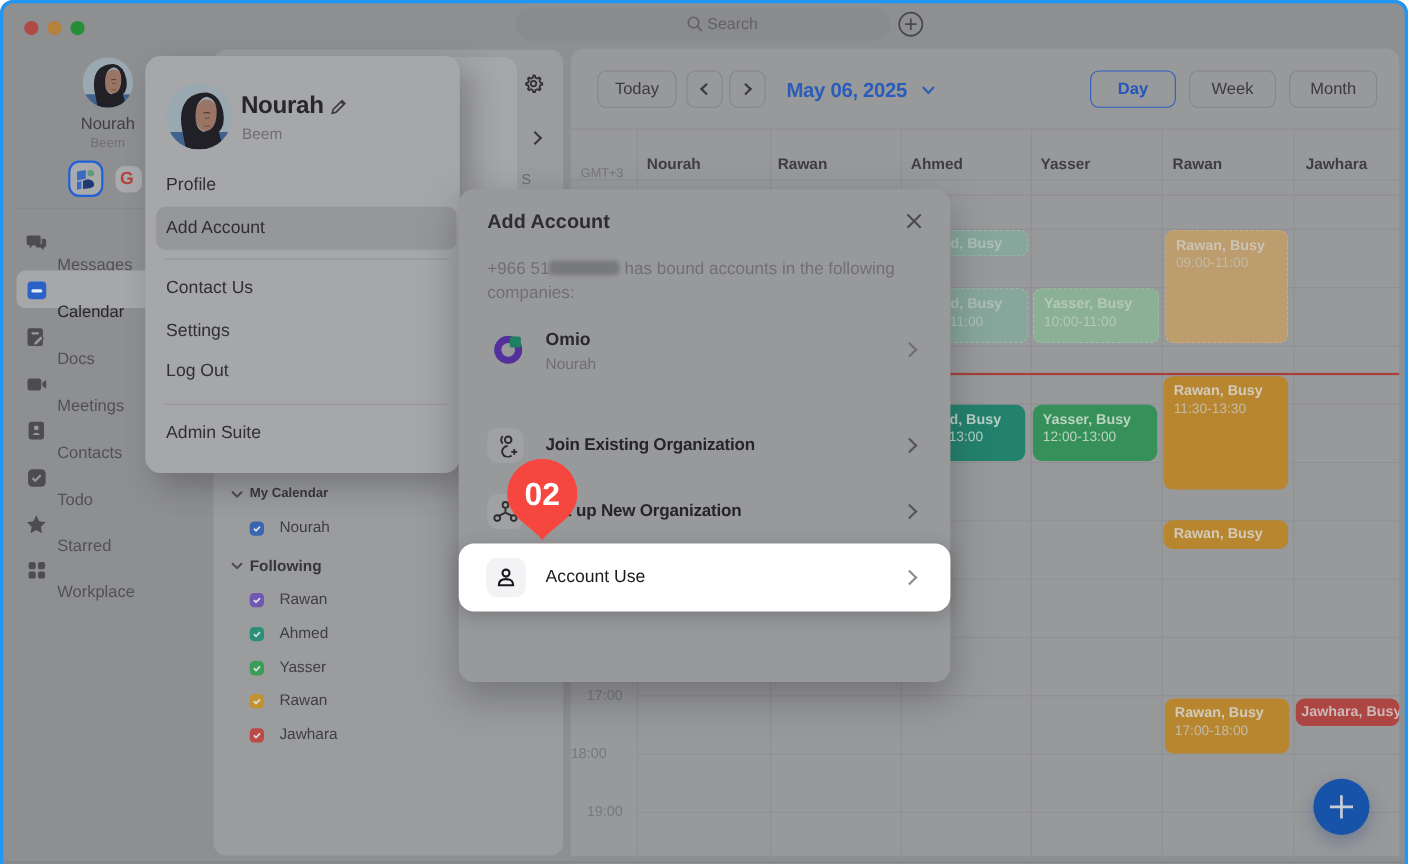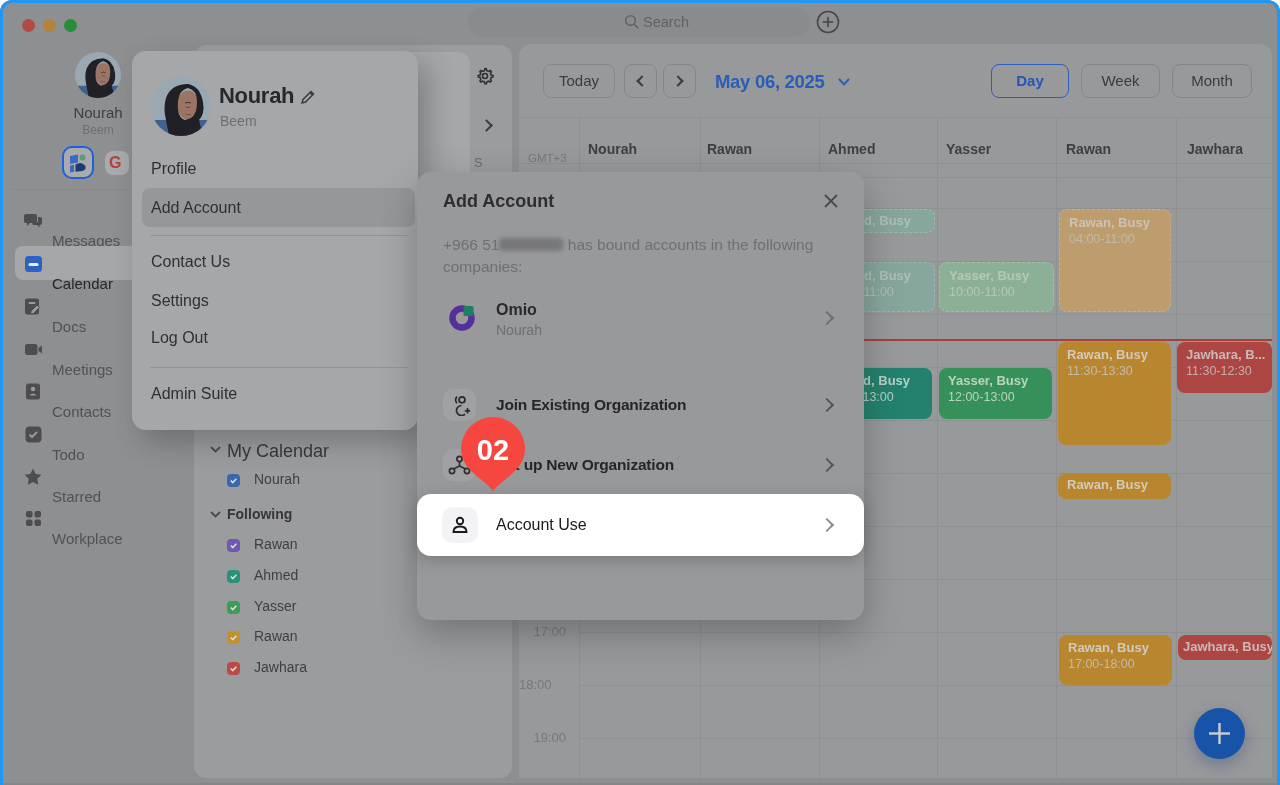--- a/index.html
+++ b/index.html
@@ -124,21 +124,21 @@
   <svg class="abs" style="left:476px;top:67px" width="18" height="18" viewBox="0 0 20 20">
     <path d="M10 1.8 l1.5 .3 .6 2 1.9 .8 1.9-.9 1.1 1.1-.9 1.9 .8 1.9 2 .6 0 1.6-2 .6-.8 1.9 .9 1.9-1.1 1.1-1.9-.9-1.9 .8-.6 2-1.6 0-.6-2-1.9-.8-1.9 .9-1.1-1.1 .9-1.9-.8-1.9-2-.6 0-1.6 2-.6 .8-1.9-.9-1.9 1.1-1.1 1.9 .9 1.9-.8 .6-2z" fill="none" stroke="#303034" stroke-width="1.8"></path>
     <circle cx="10" cy="10" r="2.8" fill="none" stroke="#303034" stroke-width="1.8"></circle>
   </svg>
   <div class="chev" style="left:482px;top:121px;width:9px;height:9px;border-color:#3a3a3e"></div>
   <div class="abs" style="left:474px;top:155px;font-size:13px;color:#6b6b6f">S</div>
 
   <svg class="abs" style="left:209px;top:444px" width="13" height="10" viewBox="0 0 13 10">
       <path d="M2 3 l4.5 4.5 4.5 -4.5" fill="none" stroke="#4a4a4e" stroke-width="1.8"></path>
     </svg>
-  <div class="abs" style="left:227px;top:441px;font-size:18px;font-weight:normal;color:#36363a">My Calendar</div>
+  <div class="abs" style="left:227px;top:441px;font-size:12px;font-weight:bold;color:#36363a">My Calendar</div>
   <div class="cb" style="left:227px;top:474px;background:#3a66b0"></div>
   <svg class="abs" style="left:229px;top:476px" width="9" height="9" viewBox="0 0 10 10">
       <path d="M2 5 l2.2 2.2 4 -4.2" fill="none" stroke="#d9dde3" stroke-width="1.8"></path>
     </svg>
   <div class="cbl" style="top:471px">Nourah</div>
   <svg class="abs" style="left:209px;top:509px" width="13" height="10" viewBox="0 0 13 10">
       <path d="M2 3 l4.5 4.5 4.5 -4.5" fill="none" stroke="#4a4a4e" stroke-width="1.8"></path>
     </svg>
   <div class="abs" style="left:227px;top:506px;font-size:14px;font-weight:bold;color:#36363a">Following</div>
   <div class="cb" style="left:227px;top:539px;background:#7156b4"></div>
@@ -208,28 +208,27 @@
   <div class="hline" style="left:579px;top:632px;width:693px"></div>
   <div class="hline" style="left:579px;top:685px;width:693px"></div>
   <div class="hline" style="left:579px;top:738px;width:693px"></div>
   <div class="abs" style="left:519px;top:624px;width:47px;text-align:right;font-size:13px;color:#77787a">17:00</div>
   <div class="abs" style="left:519px;top:677px;width:47px;text-align:left;font-size:13px;color:#77787a">18:00</div>
   <div class="abs" style="left:519px;top:730px;width:47px;text-align:right;font-size:13px;color:#77787a">19:00</div>
 
   <div class="ev" style="left:821px;top:209px;width:114px;height:24px;padding-top:2px;padding-left:6px;background:#87a79d;border:1px dashed rgba(235,240,237,.22);color:#aebfb8">Ahmed, Busy</div>
   <div class="ev" style="left:821px;top:262px;width:114px;height:50px;padding-left:6px;background:#87a79d;border:1px dashed rgba(235,240,237,.22);color:#aebfb8">Ahmed, Busy<span>10:00-11:00</span></div>
   <div class="ev" style="left:939px;top:262px;width:115px;height:50px;background:#8cb096;border:1px dashed rgba(235,240,235,.22);color:#b4c8b8">Yasser, Busy<span>10:00-11:00</span></div>
-  <div class="ev" style="left:1059px;top:209px;width:112px;height:103px;background:#bd9c6e;border:1px dashed rgba(240,238,230,.22);color:#cbc3b4">Rawan, Busy<span style="color:#c2baa6">04:00-11:00</span></div>
+  <div class="ev" style="left:1059px;top:209px;width:112px;height:103px;background:#bd9c6e;border:1px dashed rgba(240,238,230,.22);color:#cbc3b4">Rawan, Busy<span style="color:#c2baa6">09:00-11:00</span></div>
 
   <div class="abs" style="left:579px;top:339px;width:693px;height:1.5px;background:#a64038"></div>
 
   <div class="ev" style="left:821px;top:368px;width:111px;height:51px;padding-left:6px;background:#22826d;color:#b9cfc6">Ahmed, Busy<span>12:00-13:00</span></div>
   <div class="ev" style="left:939px;top:368px;width:113px;height:51px;background:#36905a;color:#bcd3c2">Yasser, Busy<span>12:00-13:00</span></div>
   <div class="ev" style="left:1058px;top:342px;width:113px;height:103px;background:#b8862f;color:#d2cabb">Rawan, Busy<span style="color:#c2bba9">11:30-13:30</span></div>
-  <div class="ev" style="left:1177px;top:342px;width:95px;height:51px;background:#ad4543;color:#ccb9b7">Jawhara, B...<span style="color:#c4aeac">11:30-12:30</span></div>
   <div class="ev" style="left:1058px;top:473px;width:113px;height:26px;padding-top:3px;background:#b8862f;color:#d2cabb">Rawan, Busy</div>
   <div class="ev" style="left:1059px;top:635px;width:113px;height:50px;background:#b8862f;color:#d2cabb">Rawan, Busy<span style="color:#c2bba9">17:00-18:00</span></div>
   <div class="ev" style="left:1178px;top:635px;width:94px;height:25px;padding-top:3px;padding-left:5px;background:#ad4543;color:#ccb9b7">Jawhara, Busy</div>
 
   <div class="abs" style="left:1194px;top:708px;width:51px;height:51px;border-radius:50%;background:#1754a9;box-shadow:0 6px 16px rgba(30,60,120,.35)"></div>
   <svg class="abs" style="left:1194px;top:708px" width="51" height="51" viewBox="0 0 51 51">
     <line x1="15" y1="25.5" x2="36" y2="25.5" stroke="#c9ced6" stroke-width="2.4"></line>
     <line x1="25.5" y1="15" x2="25.5" y2="36" stroke="#c9ced6" stroke-width="2.4"></line>
   </svg>
 

